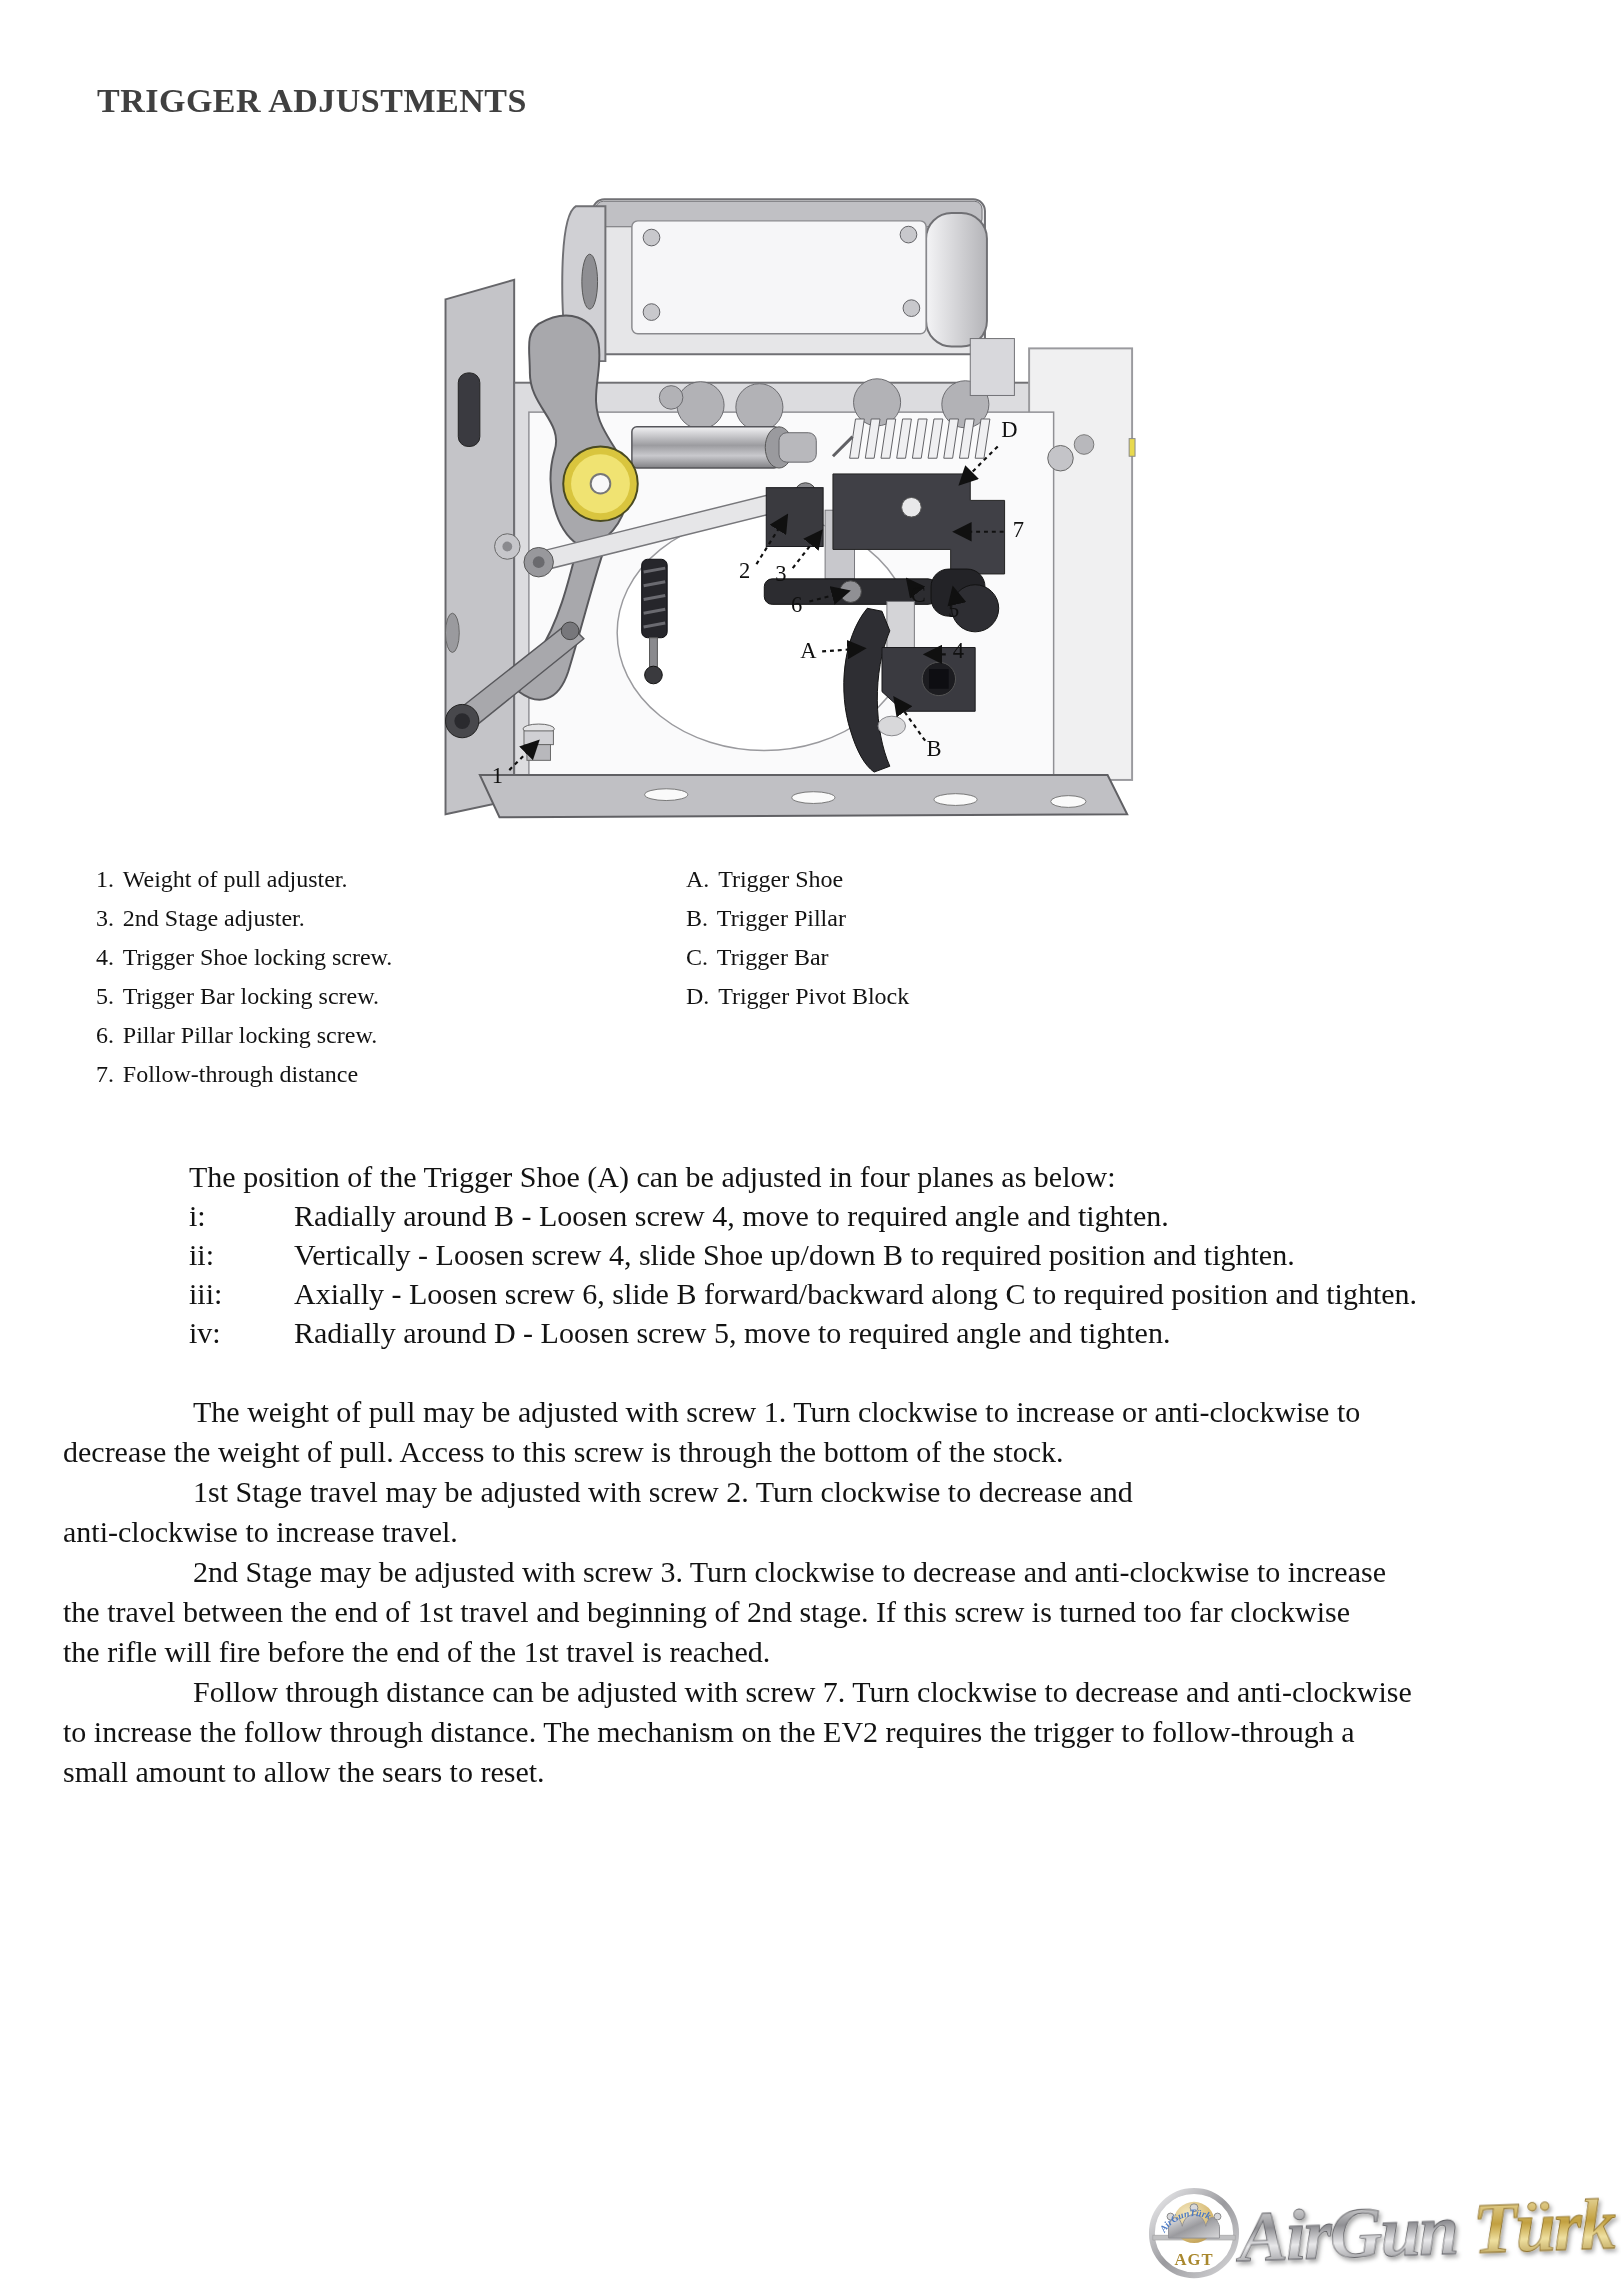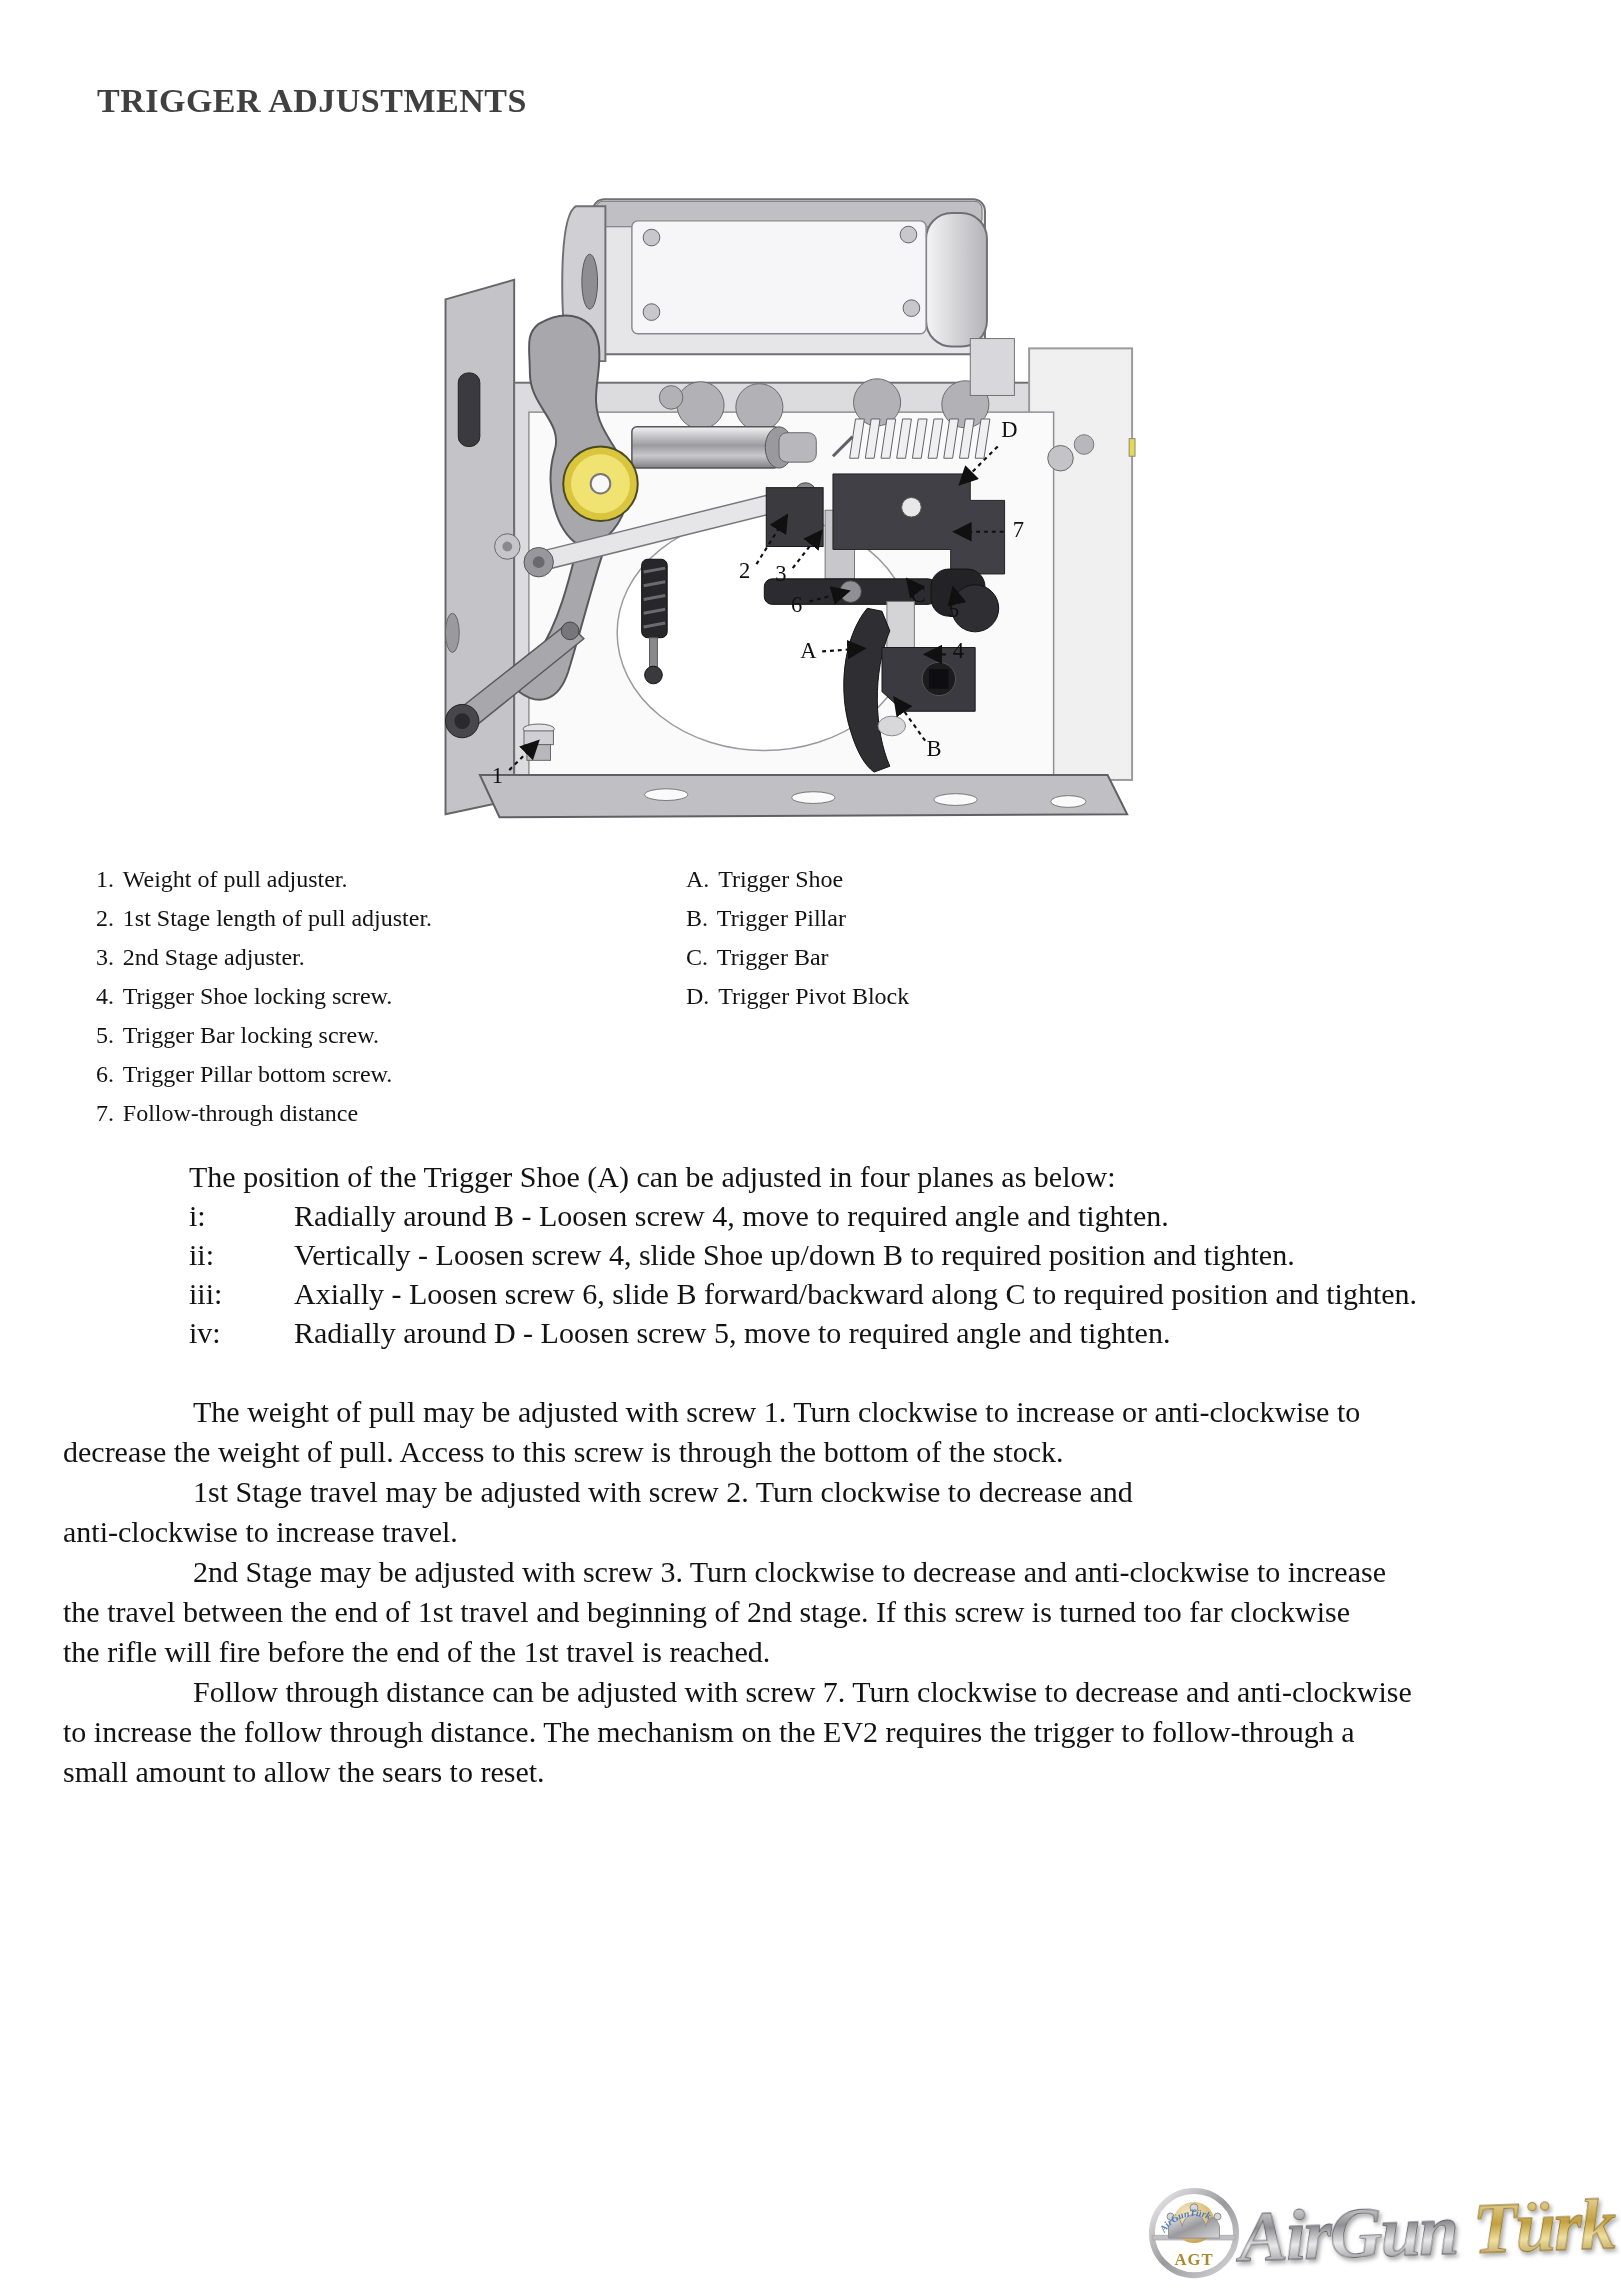--- a/index.html
+++ b/index.html
@@ -199,25 +199,24 @@
         <line x1="594" y1="377" x2="546" y2="377" class="leader" marker-end="url(#arrow)"></line>
         <text x="609" y="382" class="callout">7</text>
         <line x1="588" y1="290" x2="551" y2="327" class="leader" marker-end="url(#arrow)"></line>
         <text x="600" y="280" class="callout">D</text>
       </g>
 </svg>
 </div>
 
 <div class="parts numbered" id="parts-numbered">
     <div class="parts-row"><span class="num">1.</span><span class="lbl">Weight of pull adjuster.</span></div>
-    <div class="parts-row"><span class="num">2.</span><span class="lbl">1st Stage length of pull adjuster.</span></div>
     <div class="parts-row"><span class="num">3.</span><span class="lbl">2nd Stage adjuster.</span></div>
     <div class="parts-row"><span class="num">4.</span><span class="lbl">Trigger Shoe locking screw.</span></div>
     <div class="parts-row"><span class="num">5.</span><span class="lbl">Trigger Bar locking screw.</span></div>
-    <div class="parts-row"><span class="num">6.</span><span class="lbl">Trigger Pillar bottom screw.</span></div>
+    <div class="parts-row"><span class="num">6.</span><span class="lbl">Pillar Pillar locking screw.</span></div>
     <div class="parts-row"><span class="num">7.</span><span class="lbl">Follow-through distance</span></div>
   </div>
 <div class="parts lettered" id="parts-lettered">
     <div class="parts-row"><span class="num">A.</span><span class="lbl">Trigger Shoe</span></div>
     <div class="parts-row"><span class="num">B.</span><span class="lbl">Trigger Pillar</span></div>
     <div class="parts-row"><span class="num">C.</span><span class="lbl">Trigger Bar</span></div>
     <div class="parts-row"><span class="num">D.</span><span class="lbl">Trigger Pivot Block</span></div>
   </div>
 
 <div class="planes">

